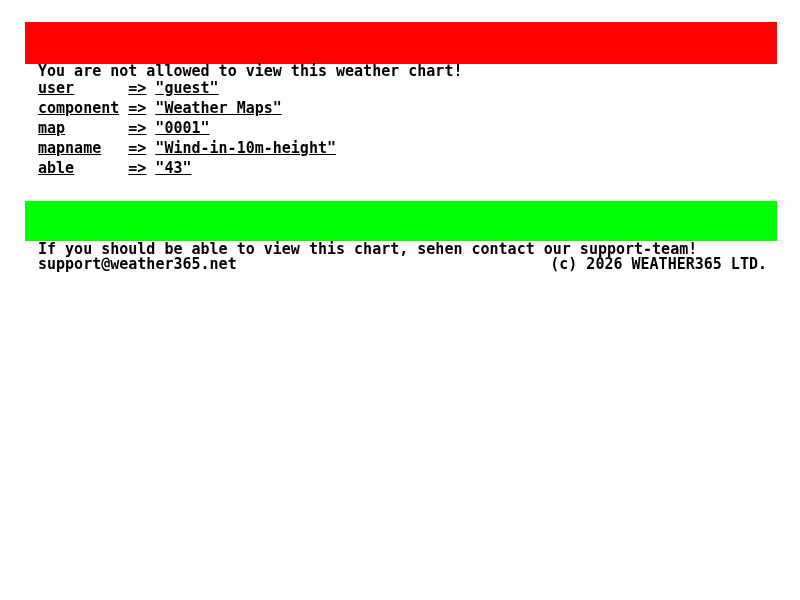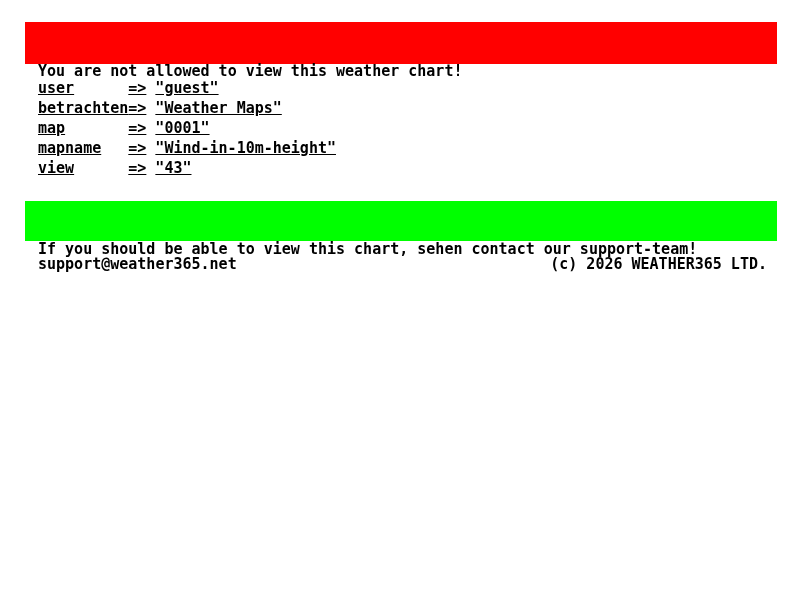--- a/index.html
+++ b/index.html
@@ -72,36 +72,36 @@
   <div class="banner-line">You are not allowed to view this weather chart!</div>
 </div>
 
 <div id="details">
   <div class="kv-row">
     <span class="kv-key">user</span>
     <span class="kv-arrow">=&gt;</span>
     <span class="kv-value">"guest"</span>
   </div>
   <div class="kv-row">
-    <span class="kv-key">betrachten</span>
+    <span class="kv-key">component</span>
     <span class="kv-arrow">=&gt;</span>
     <span class="kv-value">"Weather Maps"</span>
   </div>
   <div class="kv-row">
     <span class="kv-key">map</span>
     <span class="kv-arrow">=&gt;</span>
     <span class="kv-value">"0001"</span>
   </div>
   <div class="kv-row">
     <span class="kv-key">mapname</span>
     <span class="kv-arrow">=&gt;</span>
     <span class="kv-value">"Wind-in-10m-height"</span>
   </div>
   <div class="kv-row">
-    <span class="kv-key">view</span>
+    <span class="kv-key">able</span>
     <span class="kv-arrow">=&gt;</span>
     <span class="kv-value">"43"</span>
   </div>
 </div>
 
 <div class="banner" id="info-banner" style="background-color: rgb(0, 255, 0);">
   <div class="banner-line">If you should be able to view this chart, sehen contact our support-team!</div>
 </div>
 
 <div id="footer">

